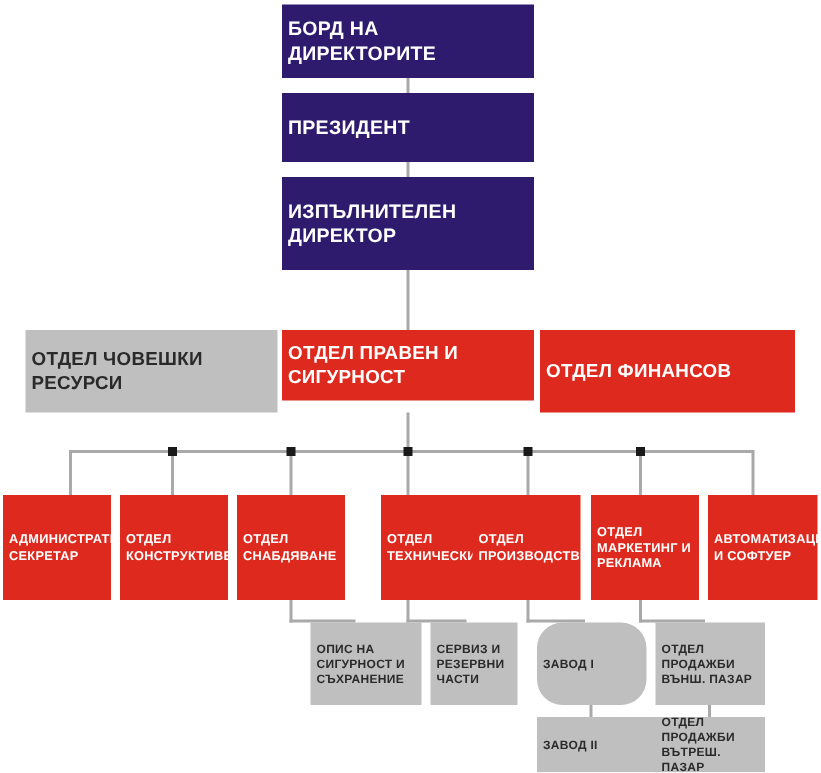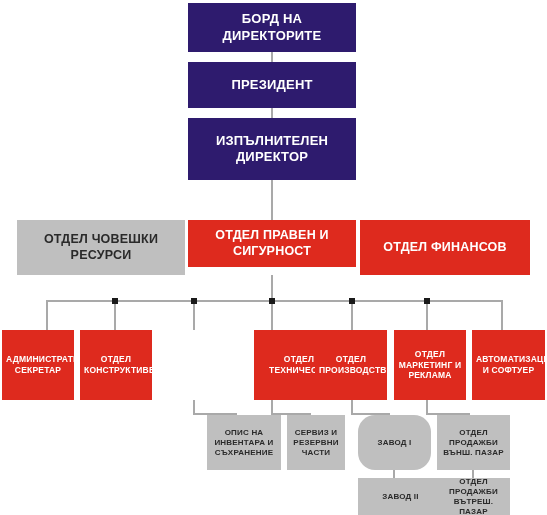--- a/index.html
+++ b/index.html
@@ -16,21 +16,21 @@
     height: 515px;
     background: #ffffff;
     overflow: hidden;
   }
   .node {
     position: absolute;
     box-sizing: border-box;
     display: flex;
     align-items: center;
     justify-content: center;
-    text-align: center;
+    text-align: left;
     color: #ffffff;
     font-weight: bold;
     letter-spacing: 0.2px;
     line-height: 1.25;
     z-index: 3;
   }
   .node .label {
     display: block;
     width: 100%;
     padding: 0 4px;
@@ -135,20 +135,23 @@
   <div class="junction" style="left:424px; top:298px;"></div>
 
   <div class="node red lvl3" style="left:2px; top:330px; width:72px; height:70px;">
     <span class="label">АДМИНИСТРАТИВЕН СЕКРЕТАР</span>
   </div>
 
   <div class="node red lvl3" style="left:80px; top:330px; width:72px; height:70px;">
     <span class="label">ОТДЕЛ КОНСТРУКТИВЕН</span>
   </div>
 
+  <div class="node red lvl3" style="left:158px; top:330px; width:72px; height:70px;">
+    <span class="label">ОТДЕЛ СНАБДЯВАНЕ</span>
+  </div>
 
   <div class="node red lvl3" style="left:254px; top:330px; width:90px; height:70px;">
     <span class="label">ОТДЕЛ ТЕХНИЧЕСКИ</span>
   </div>
 
   <div class="node red lvl3" style="left:315px; top:330px; width:72px; height:70px;">
     <span class="label">ОТДЕЛ ПРОИЗВОДСТВЕН</span>
   </div>
 
   <div class="node red lvl3" style="left:394px; top:330px; width:72px; height:70px;">
@@ -158,21 +161,21 @@
   <div class="node red lvl3" style="left:472px; top:330px; width:73px; height:70px;">
     <span class="label">АВТОМАТИЗАЦИЯ И СОФТУЕР</span>
   </div>
 
   <div class="elbow" style="left:193px; top:400px; width:44px; height:15px;"></div>
   <div class="elbow" style="left:271px; top:400px; width:40px; height:15px;"></div>
   <div class="elbow" style="left:351px; top:400px; width:39px; height:15px;"></div>
   <div class="elbow" style="left:426px; top:400px; width:44px; height:15px;"></div>
 
   <div class="node gray lvl4" style="left:207px; top:415px; width:74px; height:55px;">
-    <span class="label">ОПИС НА ИНВЕНТАРА И СЪХРАНЕНИЕ</span>
+    <span class="label">ОПИС НА СИГУРНОСТ И СЪХРАНЕНИЕ</span>
   </div>
 
   <div class="node gray lvl4" style="left:287px; top:415px; width:58px; height:55px;">
     <span class="label">СЕРВИЗ И РЕЗЕРВНИ ЧАСТИ</span>
   </div>
 
   <div class="node gray lvl4" style="left:358px; top:415px; width:73px; height:55px;border-radius:17px;">
     <span class="label">ЗАВОД I</span>
   </div>
 

